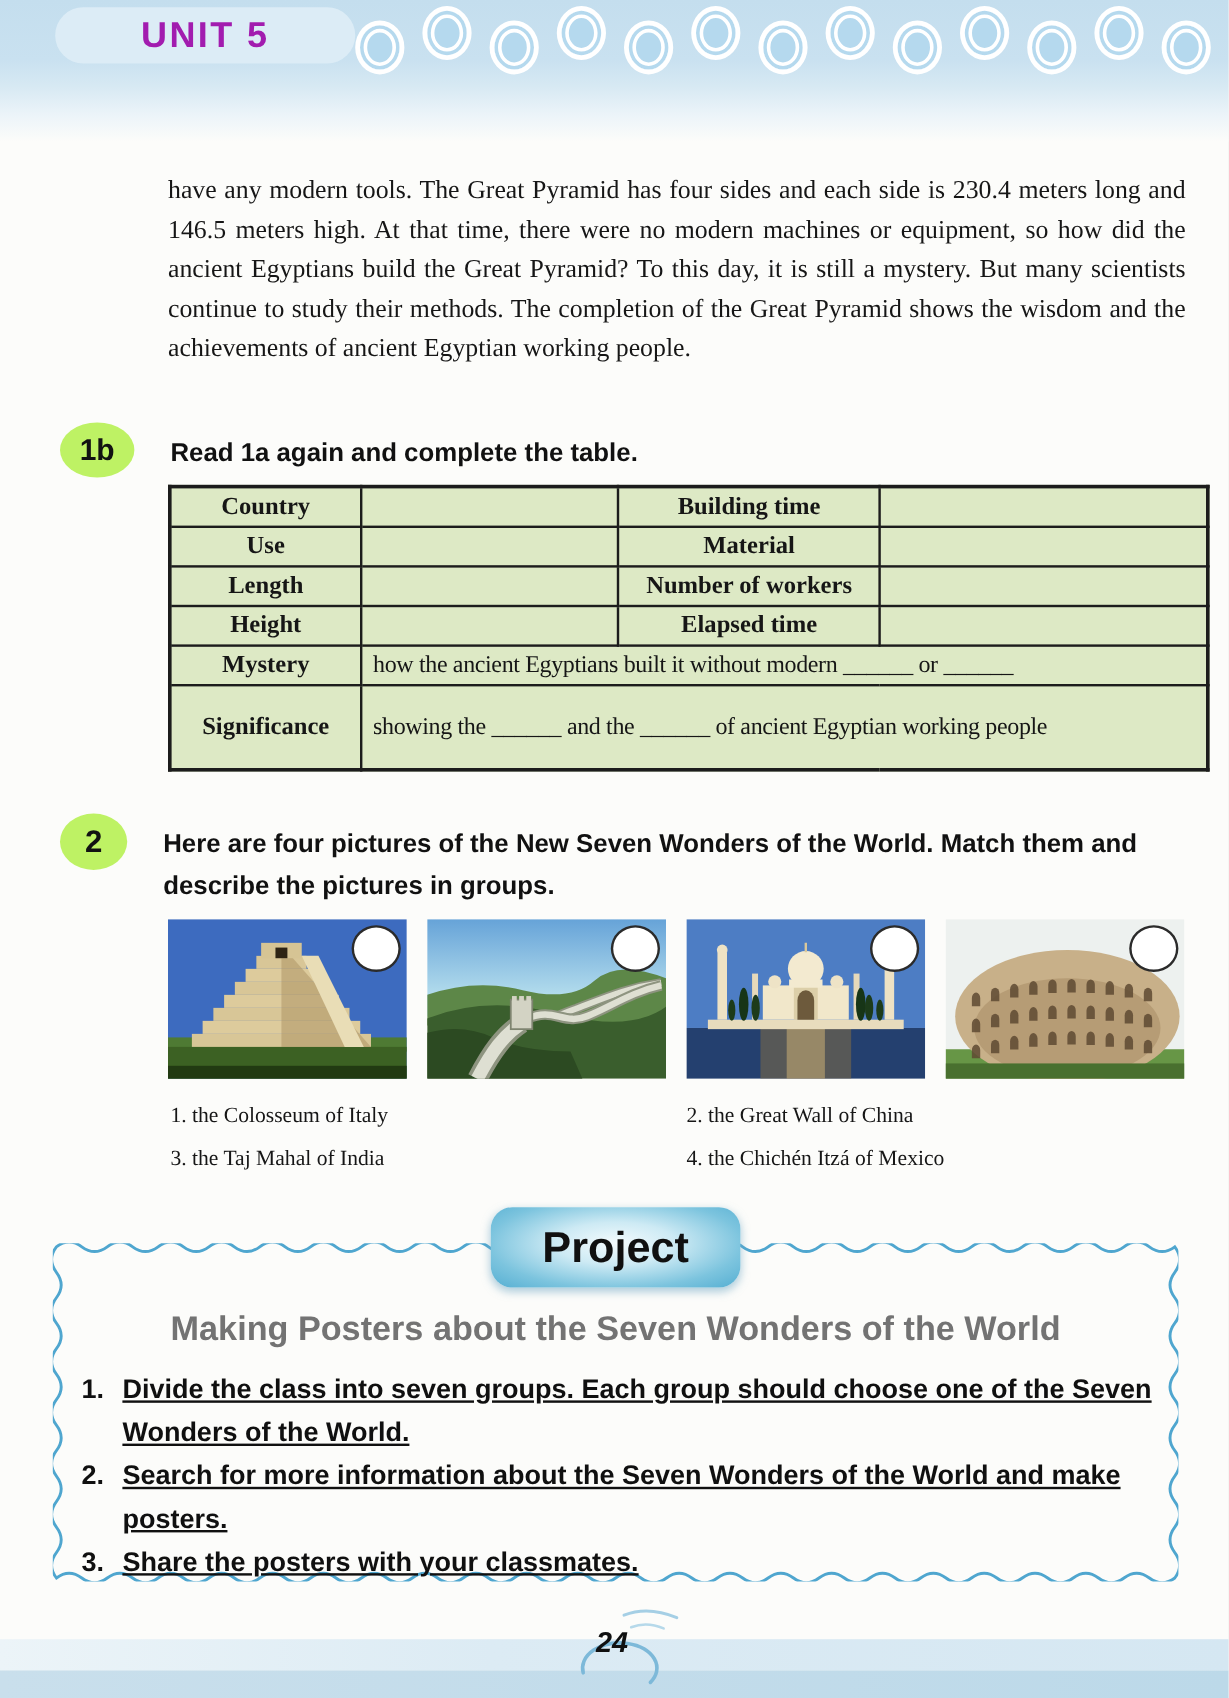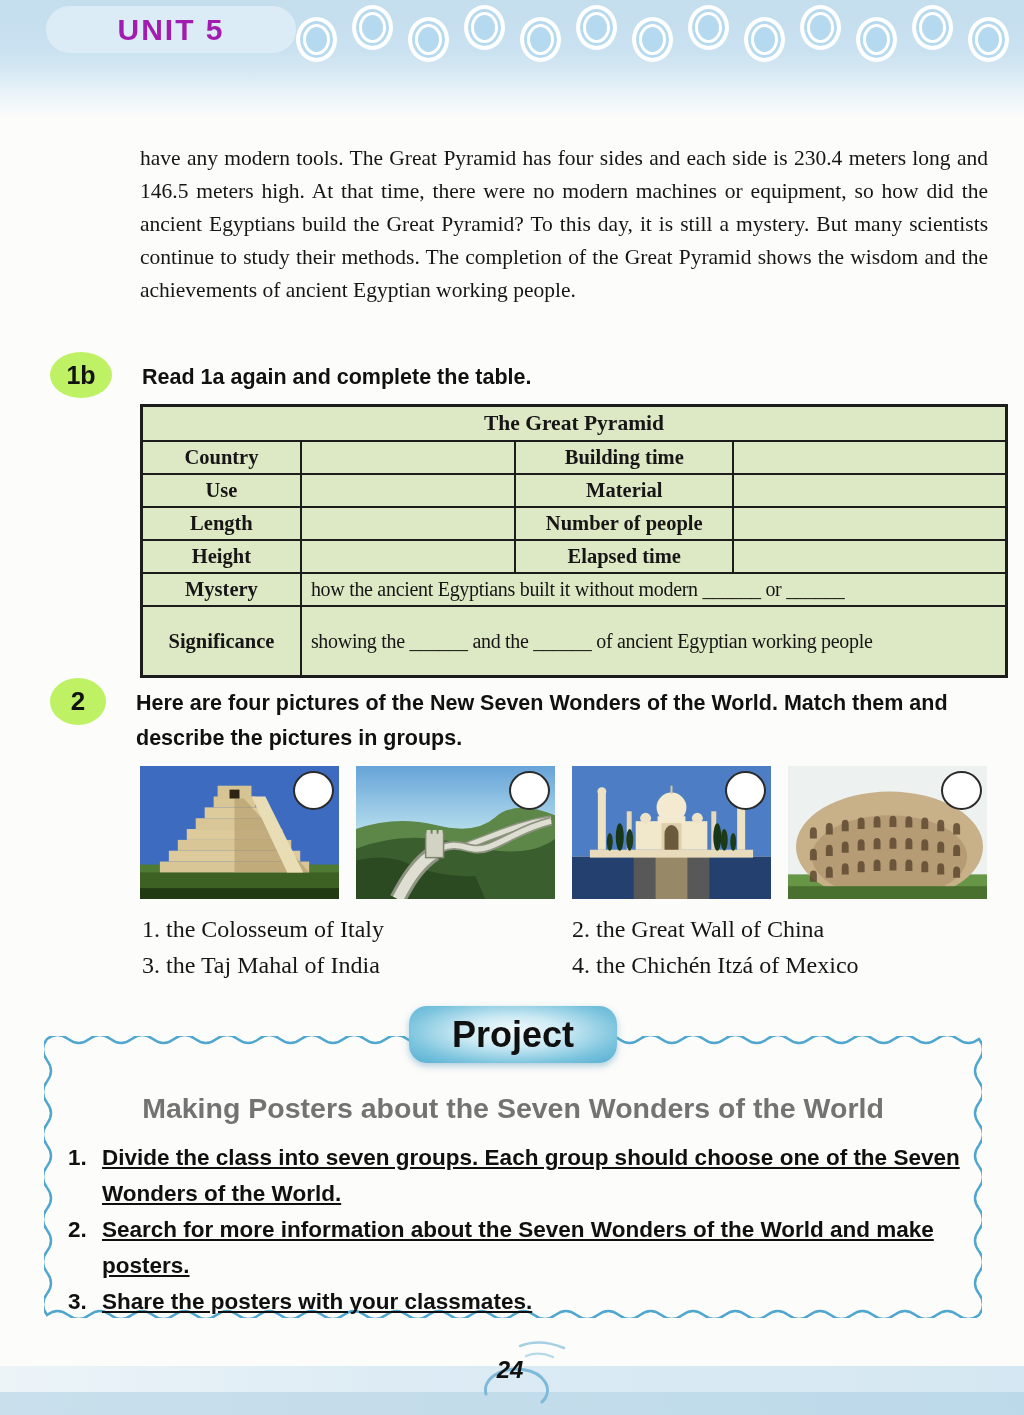--- a/index.html
+++ b/index.html
@@ -45,27 +45,27 @@
 
   
   .pictures{position:absolute;top:766px;left:140px;width:874px;display:flex;gap:17px;}
   .wonder-pic{position:relative;margin:0;flex:none;width:199px;height:133px;}
   .wonder-pic svg{display:block;width:100%;height:100%;}
   .answer-circle{position:absolute;top:5px;right:5px;width:37px;height:35px;border-radius:50%;
     background:#fff;border:2px solid #2b2b2b;}
 
   
   .wonders{position:absolute;top:916px;left:142px;display:grid;grid-template-columns:430px auto;
-    row-gap:9px;font-size:24px;line-height:27px;}
+    row-gap:9px;font-size:18px;line-height:27px;}
 
   
   .project{position:absolute;top:1006px;left:44px;width:938px;height:314px;}
   .wavy-svg{position:absolute;left:0;top:30px;width:938px;height:282px;}
   .project-badge{position:absolute;left:50%;top:0;transform:translateX(-50%);
-    width:208px;height:57px;border-radius:18px;display:flex;align-items:center;justify-content:center;
+    width:208px;height:67px;border-radius:18px;display:flex;align-items:center;justify-content:center;
     background:radial-gradient(ellipse at 50% 45%,#f4fbfd 0%,#cdeaf4 34%,#7cc4de 72%,#54aed2 100%);
     box-shadow:0 3px 7px rgba(110,165,195,.55);}
   .project-badge span{font-family:"Liberation Sans","DejaVu Sans",sans-serif;font-weight:bold;
     font-size:36px;color:#101010;}
   .project-title{margin:0;position:absolute;top:86px;left:0;width:100%;text-align:center;
     font-family:"Liberation Sans","DejaVu Sans",sans-serif;font-weight:bold;font-size:28.5px;color:#737373;}
   .project-steps{position:absolute;top:134px;left:24px;width:894px;
     font-family:"Liberation Sans","DejaVu Sans",sans-serif;font-weight:bold;font-size:22.5px;
     line-height:36px;color:#101010;}
   .step{display:flex;}
@@ -116,39 +116,36 @@
   </div>
 
   <table class="pyramid-table">
     <colgroup>
         <col class="col-a">
         <col class="col-b">
         <col class="col-c">
         <col class="col-d">
       </colgroup>
     <tbody>
-        <tr>
-      <td class="t-title" colspan="4">The Great Pyramid</td>
-    </tr>
     <tr>
       <td class="lbl">Country</td>
       <td class="blank"></td>
       <td class="lbl">Building time</td>
       <td class="blank"></td>
     </tr>
     <tr>
       <td class="lbl">Use</td>
       <td class="blank"></td>
       <td class="lbl">Material</td>
       <td class="blank"></td>
     </tr>
     <tr>
       <td class="lbl">Length</td>
       <td class="blank"></td>
-      <td class="lbl">Number of people</td>
+      <td class="lbl">Number of workers</td>
       <td class="blank"></td>
     </tr>
     <tr>
       <td class="lbl">Height</td>
       <td class="blank"></td>
       <td class="lbl">Elapsed time</td>
       <td class="blank"></td>
     </tr>
     <tr>
       <td class="lbl">Mystery</td>

